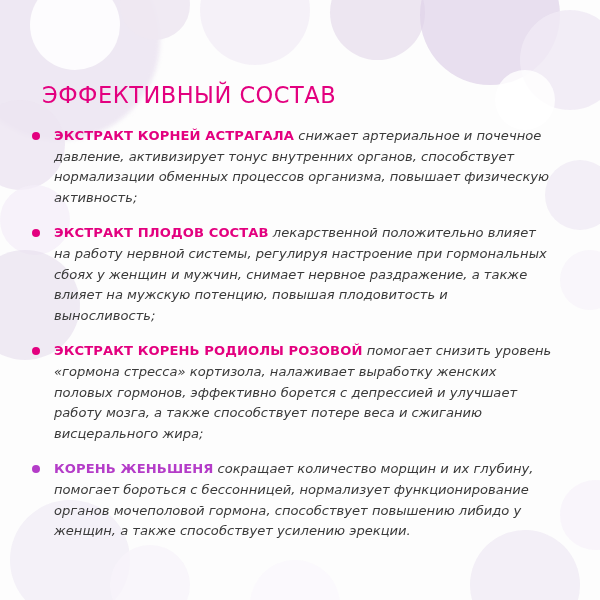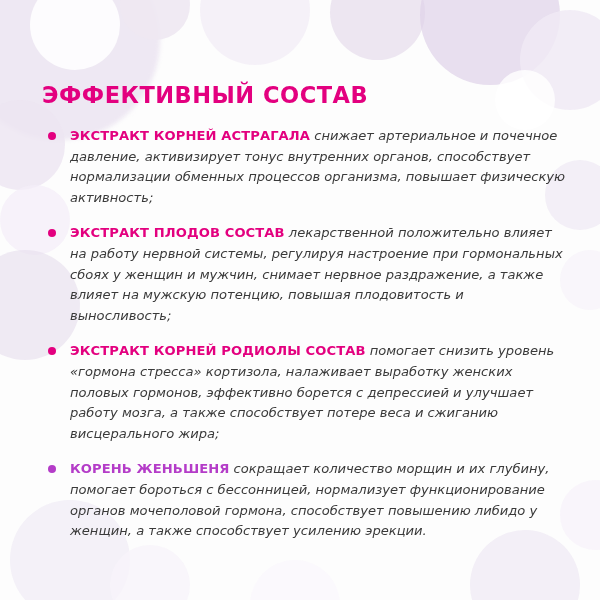--- a/index.html
+++ b/index.html
@@ -31,28 +31,28 @@
     left: 0; top: 0;
     width: 600px;
     height: 600px;
     z-index: 5;
   }
   .title {
     position: absolute;
     left: 42px;
     top: 82px;
     font-size: 22.5px;
-    font-weight: bold;
+    font-weight: normal;
     letter-spacing: 0.5px;
     color: #e3007f;
     font-family: "DejaVu Sans", sans-serif;
   }
   .list {
     position: absolute;
-    left: 48px;
+    left: 32px;
     top: 126px;
     width: 520px;
   }
   .item {
     position: relative;
     padding-left: 22px;
     margin-bottom: 15px;
   }
   .bullet {
     position: absolute;
@@ -122,21 +122,21 @@
       <div class="item">
         <span class="bullet"></span>
         <div class="item-text">
           <span class="lead">ЭКСТРАКТ ПЛОДОВ СОСТАВ</span><span> лекарственной положительно влияет на работу нервной системы, регулируя настроение при гормональных сбоях у женщин и мужчин, снимает нервное раздражение, а также влияет на мужскую потенцию, повышая плодовитость и выносливость;</span>
         </div>
       </div>
 
       <div class="item">
         <span class="bullet"></span>
         <div class="item-text">
-          <span class="lead">ЭКСТРАКТ КОРНЕЙ РОДИОЛЫ СОСТАВ</span><span> помогает снизить уровень «гормона стресса» кортизола, налаживает выработку женских половых гормонов, эффективно борется с депрессией и улучшает работу мозга, а также способствует потере веса и сжиганию висцерального жира;</span>
+          <span class="lead">ЭКСТРАКТ КОРЕНЬ РОДИОЛЫ РОЗОВОЙ</span><span> помогает снизить уровень «гормона стресса» кортизола, налаживает выработку женских половых гормонов, эффективно борется с депрессией и улучшает работу мозга, а также способствует потере веса и сжиганию висцерального жира;</span>
         </div>
       </div>
 
       <div class="item">
         <span class="bullet" style="background:#b43cc8;"></span>
         <div class="item-text">
           <span class="lead violet">КОРЕНЬ ЖЕНЬШЕНЯ</span><span> сокращает количество морщин и их глубину, помогает бороться с бессонницей, нормализует функционирование органов мочеполовой гормона, способствует повышению либидо у женщин, а также способствует усилению эрекции.</span>
         </div>
       </div>
 

